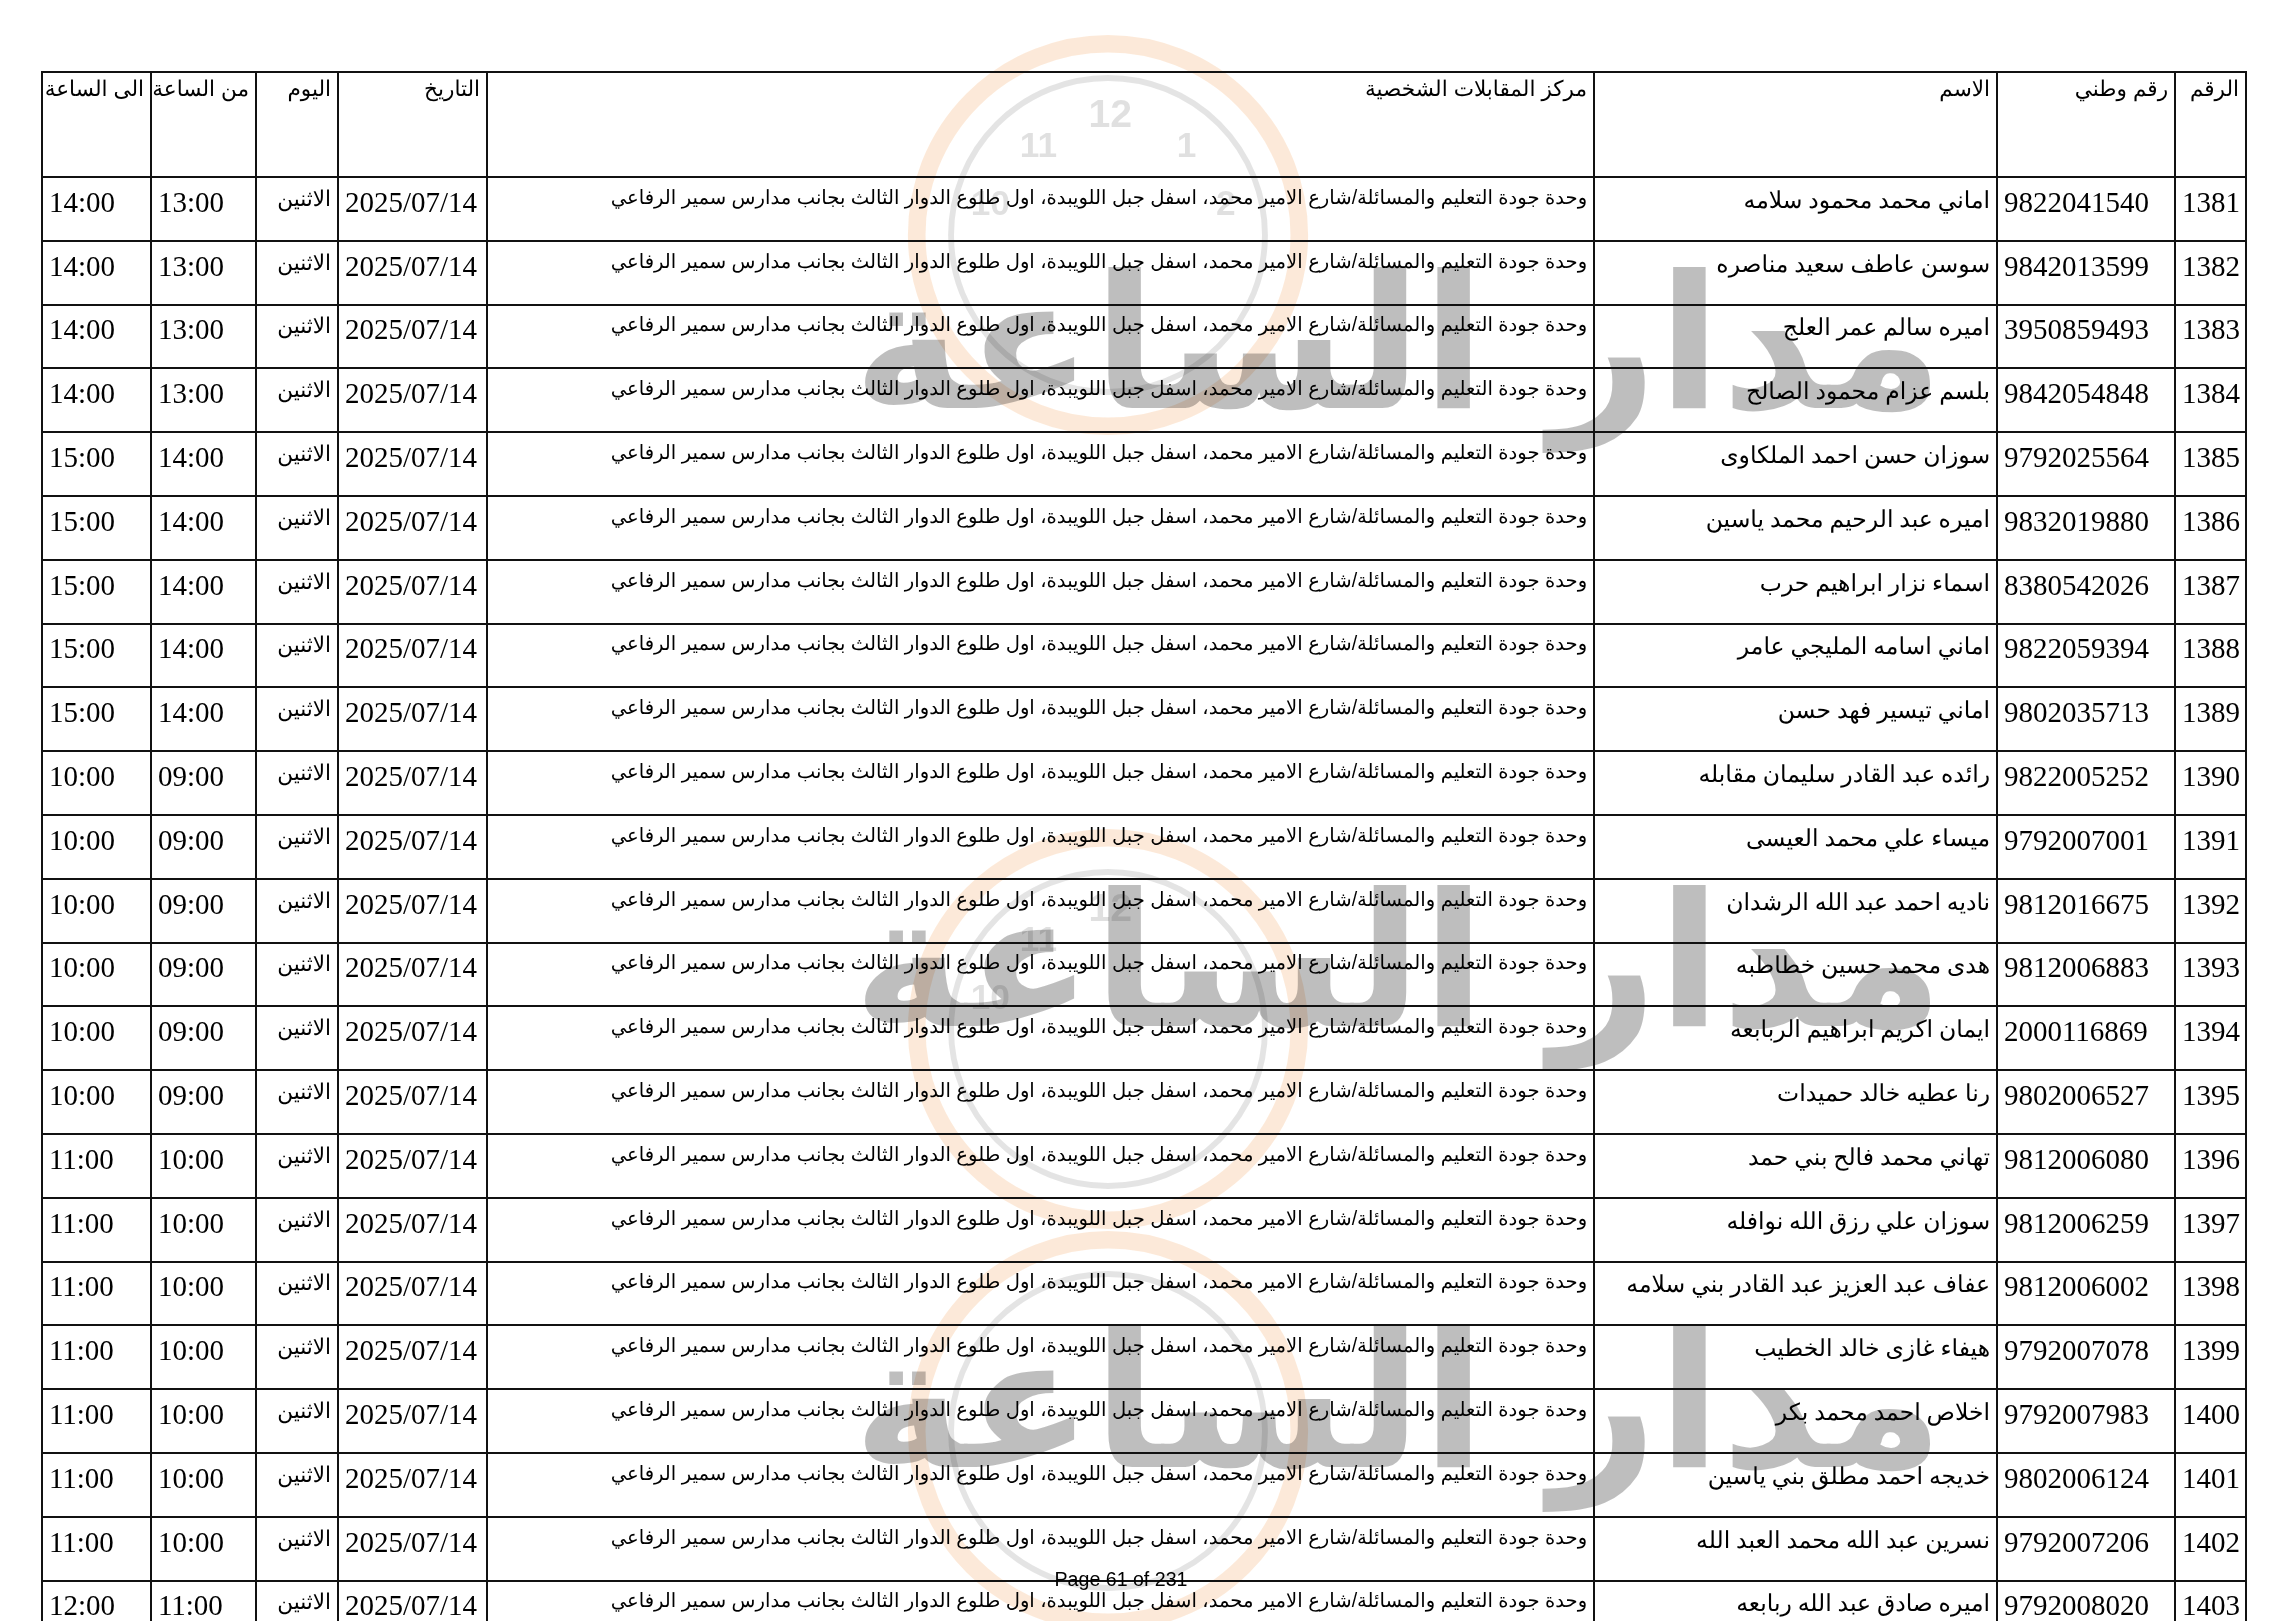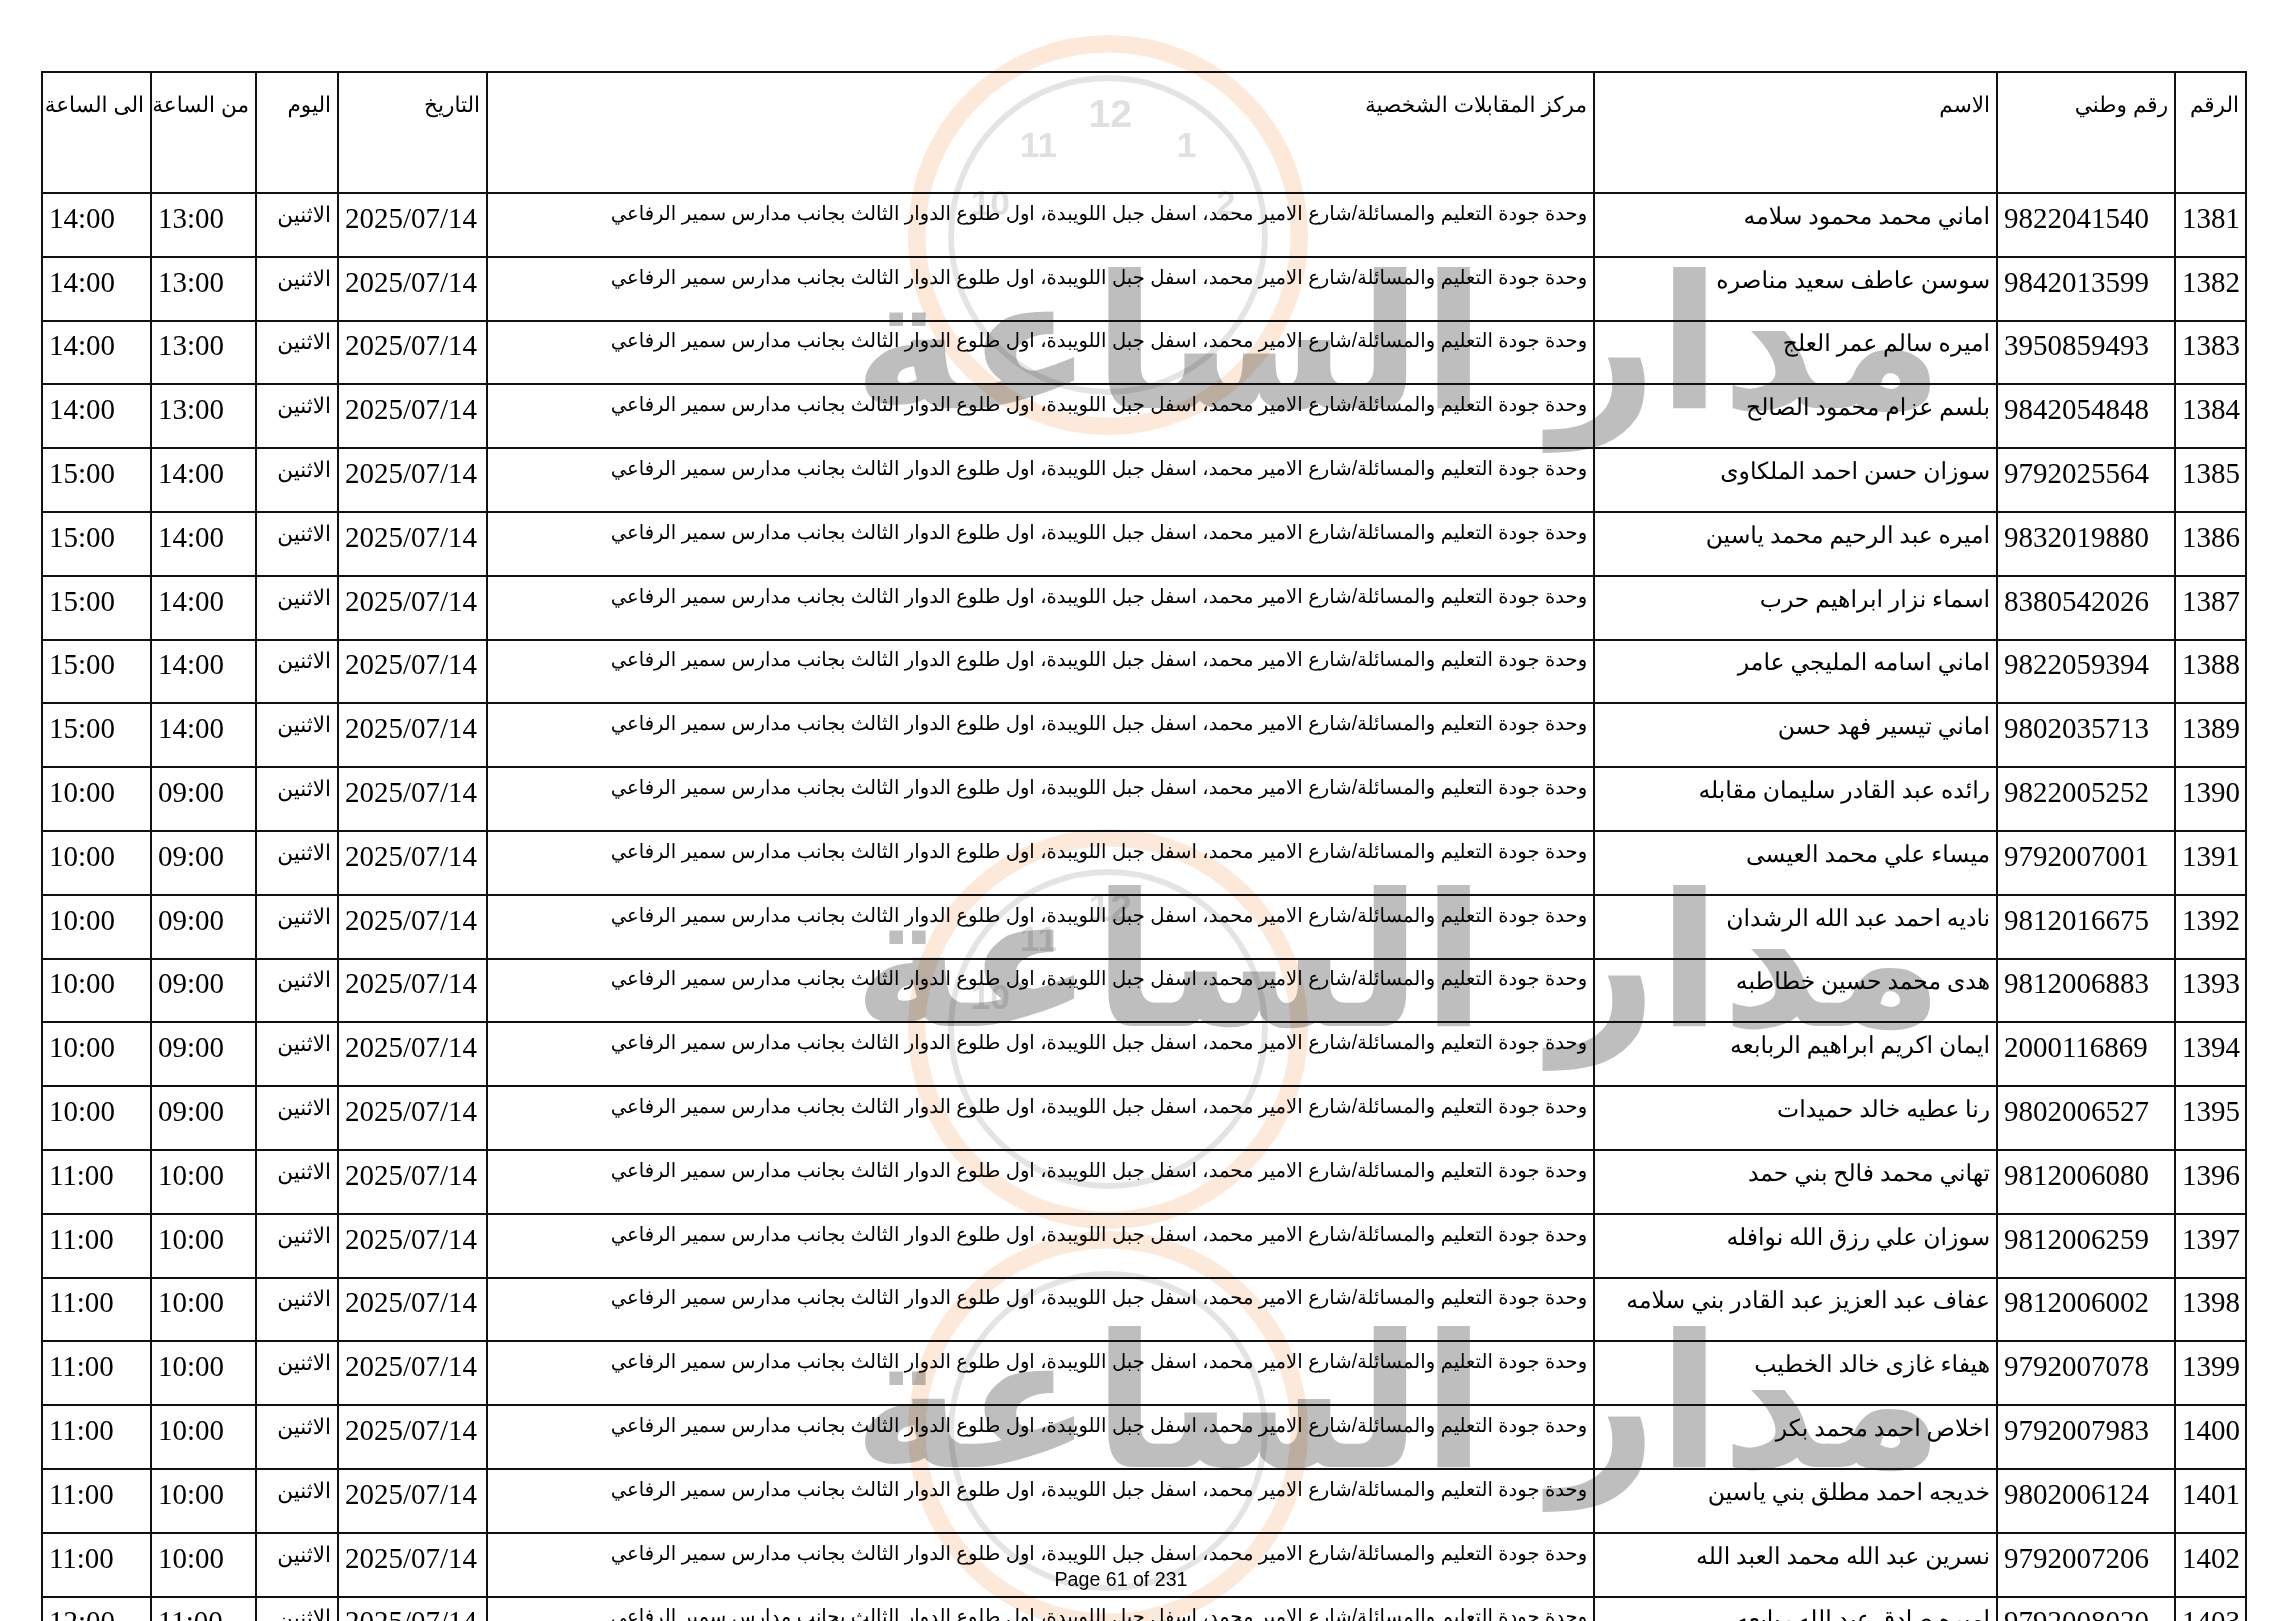--- a/index.html
+++ b/index.html
@@ -8,21 +8,21 @@
   .watermark { position: absolute; pointer-events: none; opacity: 0.22; z-index: 0; }
   .watermark .ring { fill: none; stroke: #f5a055; stroke-width: 18; }
   .watermark .face { fill: none; stroke: #888; stroke-width: 6; }
   .watermark text { fill: #777; font-family: "Liberation Sans", sans-serif; font-weight: bold; }
   .wm-word { position: absolute; pointer-events: none; z-index: 0; color: #000000; opacity: 0.25;
              font-family: "DejaVu Sans", sans-serif; font-weight: bold; font-size: 186px; direction: rtl; }
   table.sheet { position: absolute; left: 41px; top: 71px; width: 2203px;
                 border-collapse: collapse; table-layout: fixed; z-index: 1; direction: rtl; }
   table.sheet td, table.sheet th { border: 2.9px solid #111; padding: 0 5.9px; overflow: hidden; white-space: nowrap; }
   table.sheet th { height: 100px; vertical-align: top; text-align: right; font-weight: normal;
-                   font-family: "Liberation Sans", sans-serif; font-size: 21.6px; padding-top: 19px; }
+                   font-family: "Liberation Sans", sans-serif; font-size: 21.6px; padding-top: 3px; }
   table.sheet td { height: 54px; vertical-align: top; padding-top: 7.8px; }
   td.num, td.nid, td.date, td.tfrom, td.tto { font-family: "Liberation Serif", serif; font-size: 29px; text-align: left; direction: ltr; }
   td.num { padding-top: 11.8px; }
   td.name { font-family: "Liberation Serif", serif; font-size: 23.5px; text-align: right; padding-right: 137px; }
   td.center { font-family: "Liberation Sans", sans-serif; font-size: 19.6px; }
   td.day { font-family: "Liberation Serif", serif; font-size: 21.6px; text-align: right; }
   td.tfrom, td.tto { text-align: left; }
   .footer { position: absolute; left: 0; width: 2242px; top: 1568px; text-align: center;
             font-family: "Liberation Sans", sans-serif; font-size: 19.6px; z-index: 1; }
 </style>

